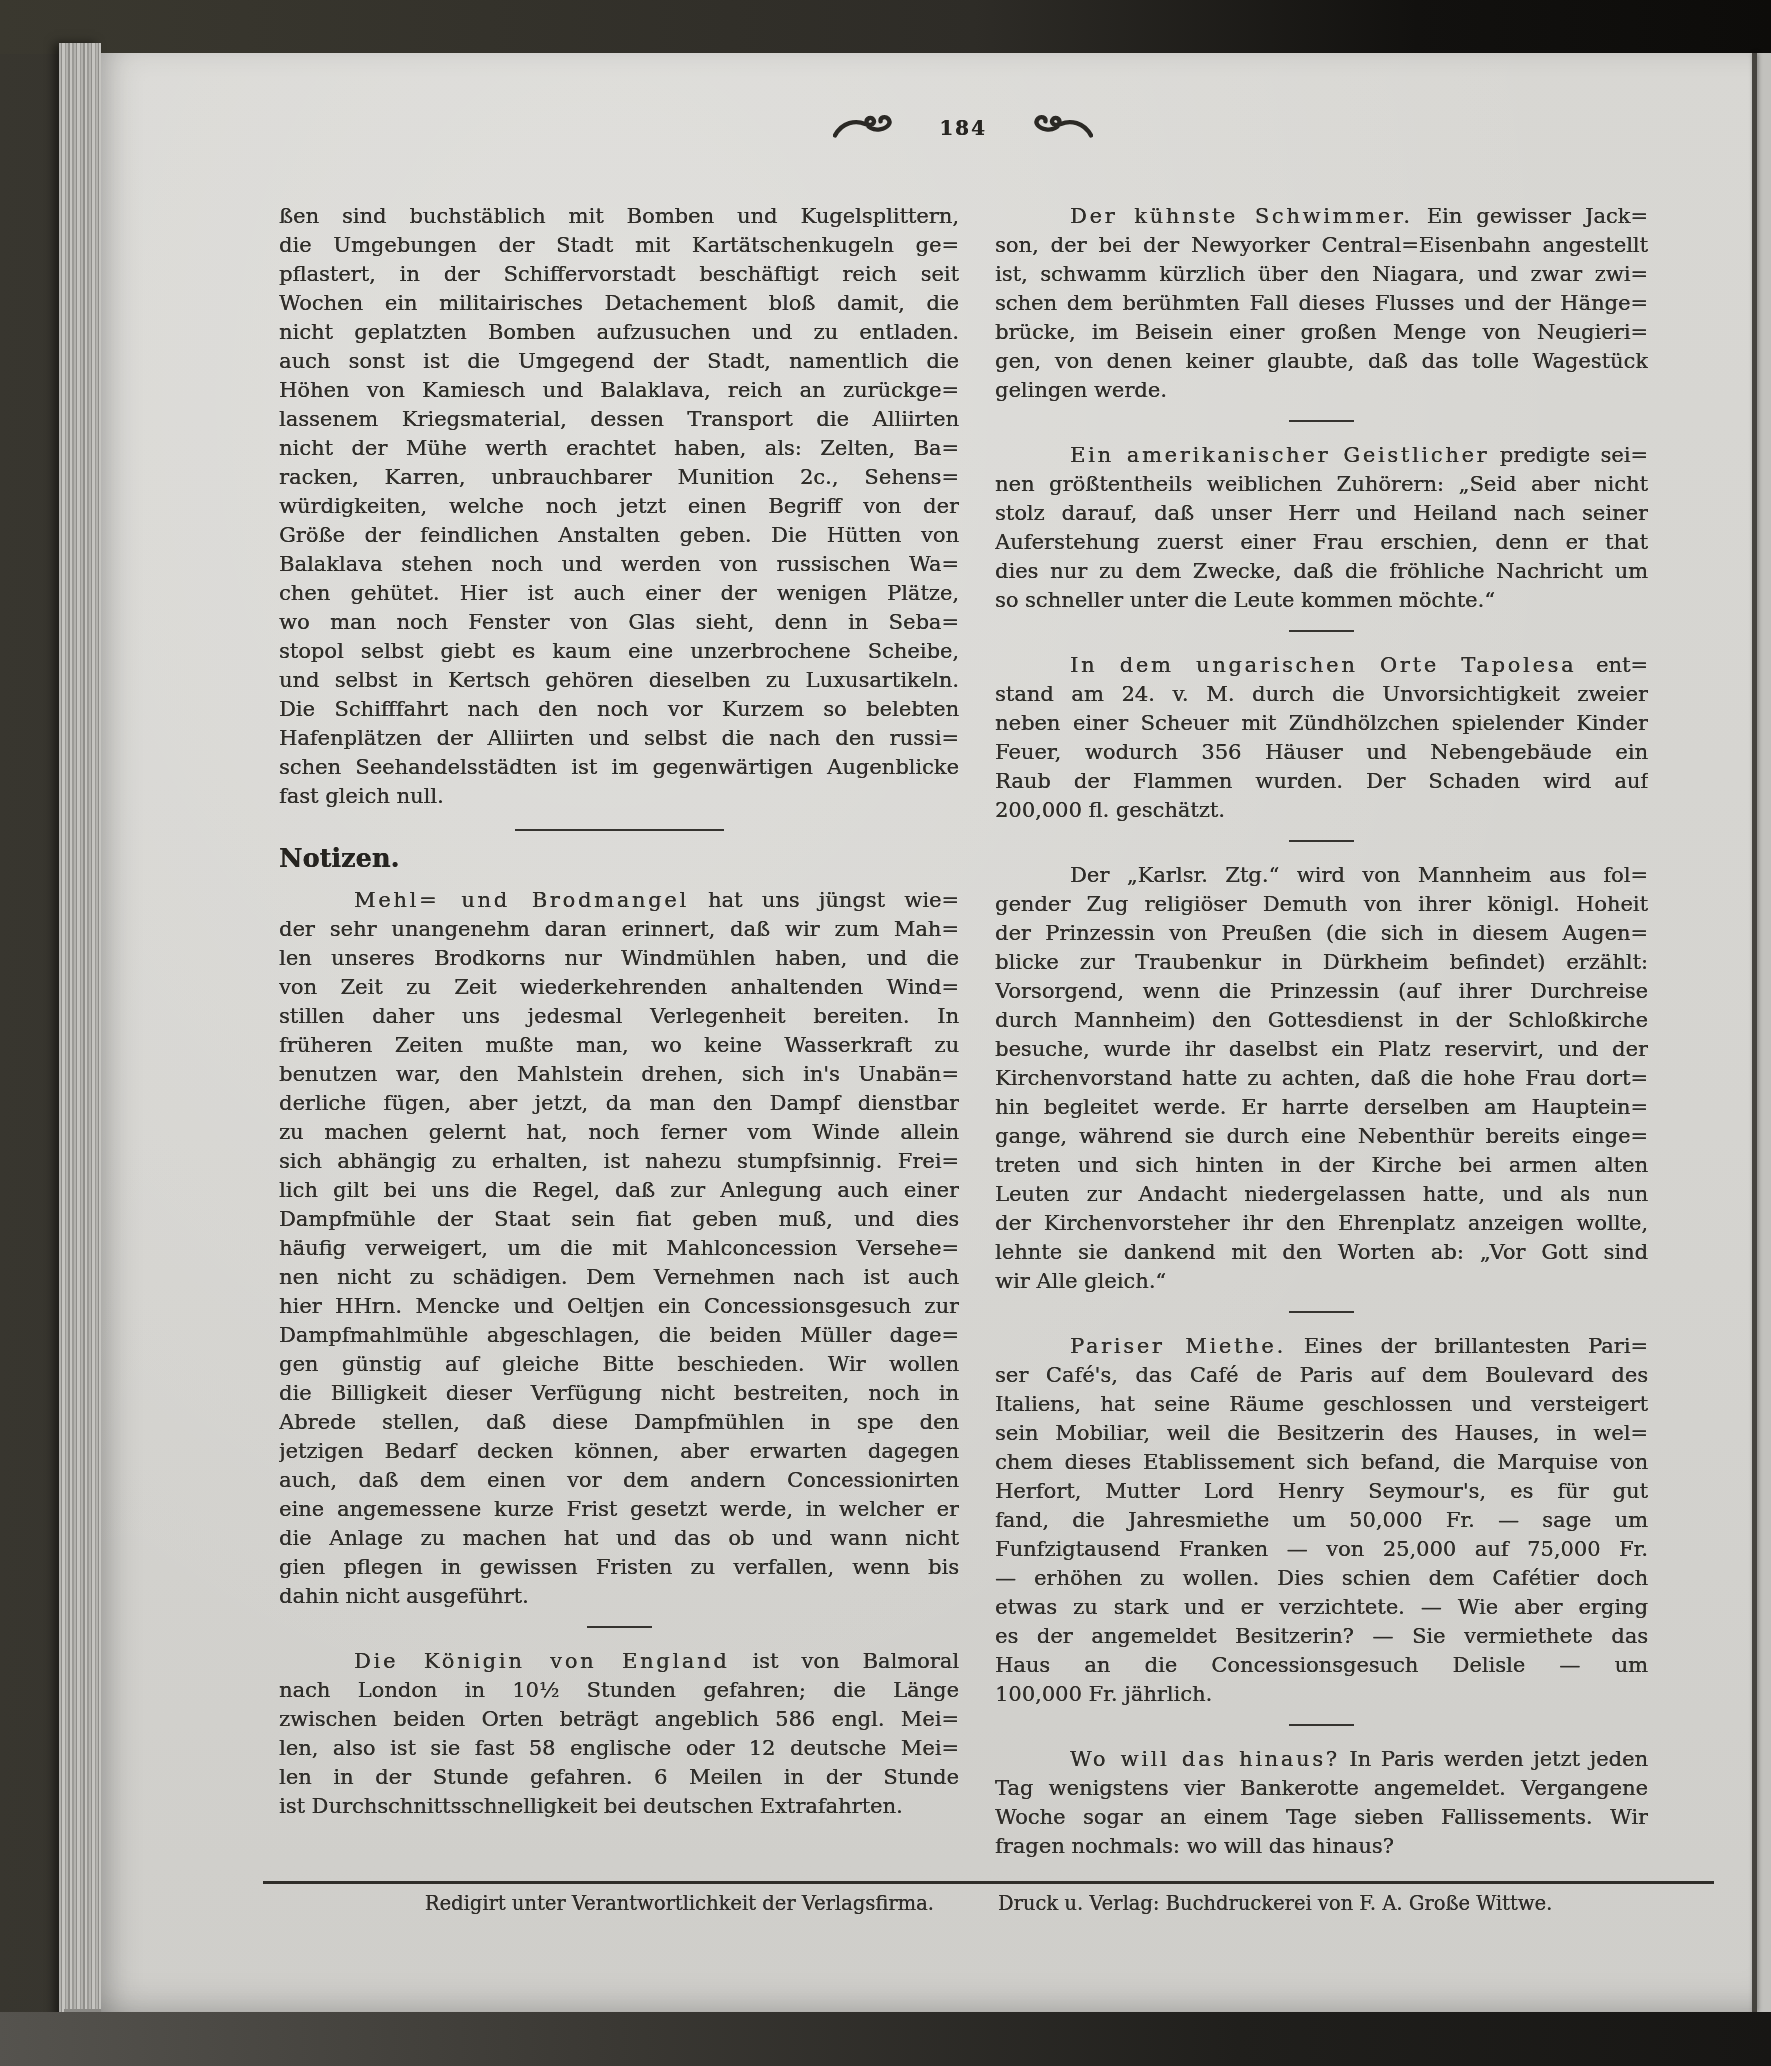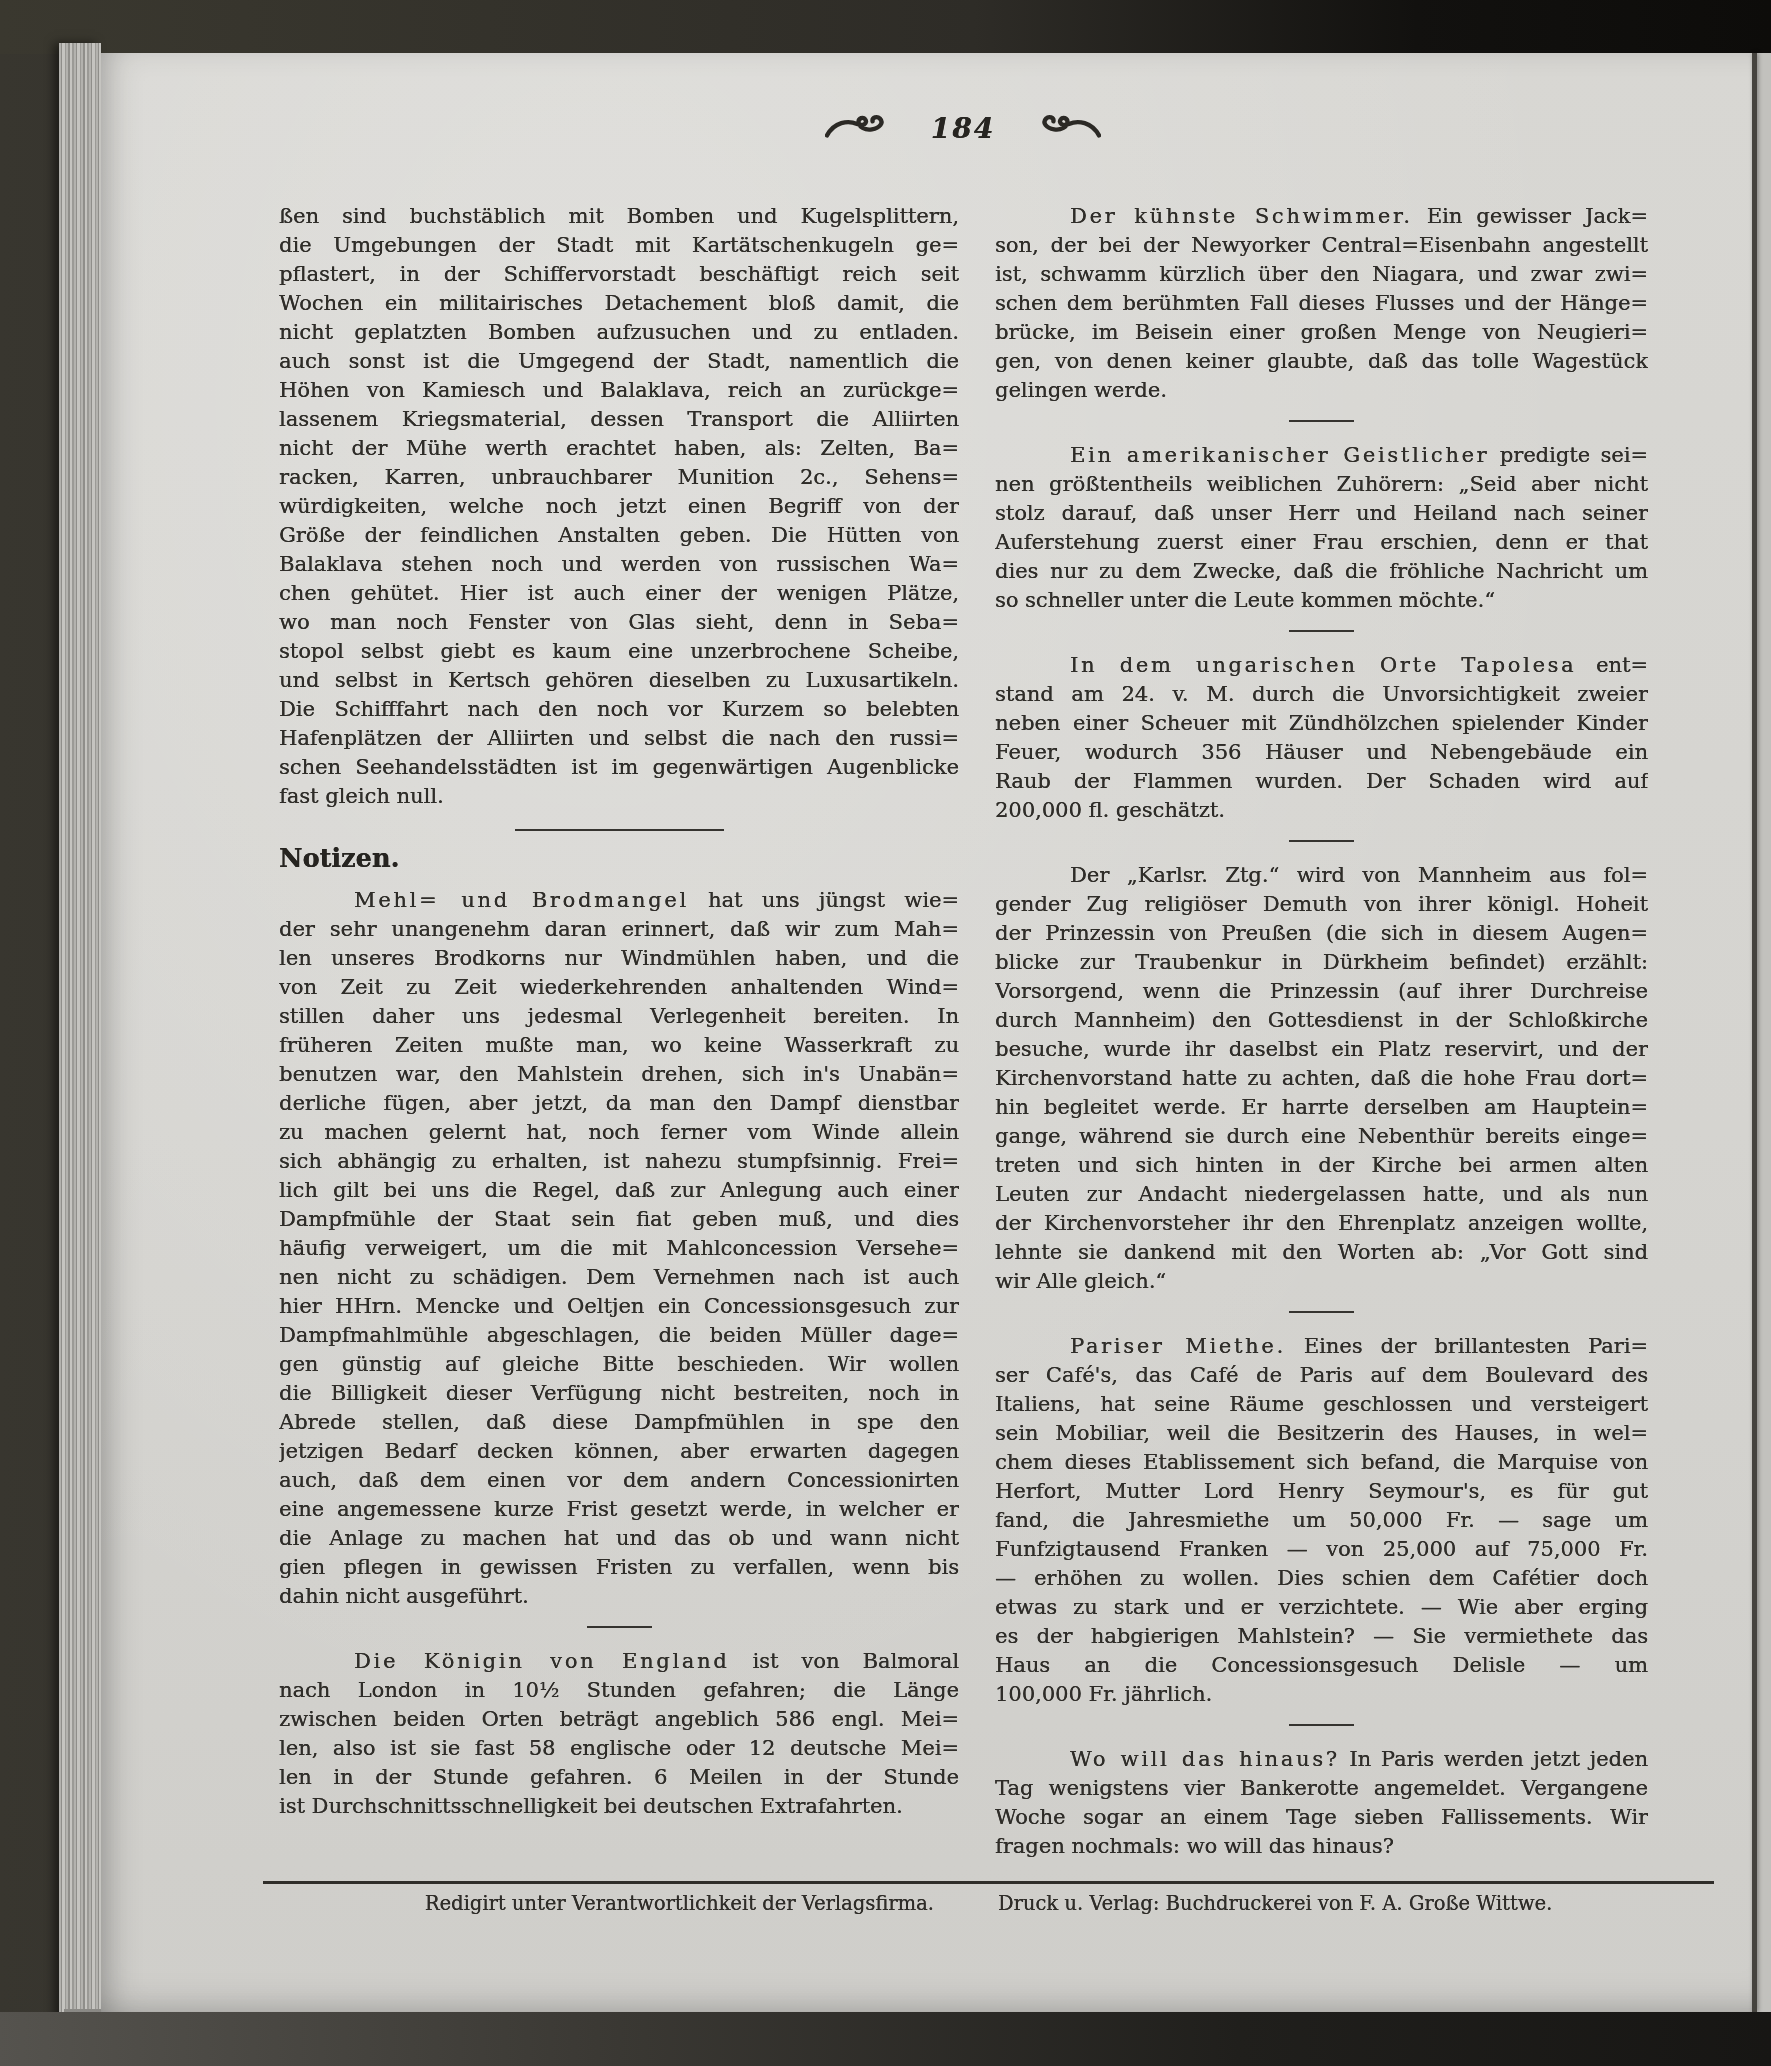--- a/index.html
+++ b/index.html
@@ -22,22 +22,22 @@
     background:linear-gradient(180deg,#d8d7d3 0%,#d5d4d0 55%,#cfceca 100%);
     box-shadow:inset 19px 0 37px -16px rgba(0,0,0,.30), inset 0 -20px 40px -20px rgba(0,0,0,.18);
   }
   .page::before{content:"";position:absolute;inset:0;
     background:radial-gradient(ellipse at 30% 18%,rgba(255,255,255,.22),rgba(255,255,255,0) 60%);}
   .spine-shadow{position:absolute;left:1651px;top:0;width:5.4px;height:1959px;
     background:#45433e;box-shadow:1.3px 0 4px rgba(0,0,0,.35);}
   .spine-right{position:absolute;left:1656px;top:0;width:14px;height:1959px;background:#c2c1bd;}
   .header{position:absolute;left:178px;top:51px;width:1368px;height:48px;
     display:flex;align-items:center;justify-content:center;gap:39px;color:#2b2925;}
-  .page-number{font-size:28px;font-weight:bold;letter-spacing:2px;color:#272521;
-    text-shadow:0.3px 0 0 #272521;font-style:italic;}
+  .page-number{font-size:20px;font-weight:bold;letter-spacing:2px;color:#272521;
+    text-shadow:0.3px 0 0 #272521;}
   .flourish{display:block;}
   .flourish.mirror{transform:scaleX(-1);}
   .column{position:absolute;color:#2f2d29;font-size:21px;text-shadow:0.2px 0 0 #2f2d29;}
   .col-left{left:178px;top:149px;width:680px;}
   .col-right{left:894px;top:149px;width:653px;}
   .para{margin:0;}
   .line{
     line-height:29px;white-space:nowrap;overflow:hidden;
     text-align:justify;text-align-last:justify;text-justify:inter-word;
   }
@@ -189,21 +189,21 @@
         <div class="line ind"><span class="sp">Pariser Miethe.</span> Eines der brillantesten Pari=</div>
         <div class="line">ser Café's, das Café de Paris auf dem Boulevard des</div>
         <div class="line">Italiens, hat seine Räume geschlossen und versteigert</div>
         <div class="line">sein Mobiliar, weil die Besitzerin des Hauses, in wel=</div>
         <div class="line">chem dieses Etablissement sich befand, die Marquise von</div>
         <div class="line">Herfort, Mutter Lord Henry Seymour's, es für gut</div>
         <div class="line">fand, die Jahresmiethe um 50,000 Fr. — sage um</div>
         <div class="line">Funfzigtausend Franken — von 25,000 auf 75,000 Fr.</div>
         <div class="line">— erhöhen zu wollen. Dies schien dem Cafétier doch</div>
         <div class="line">etwas zu stark und er verzichtete. — Wie aber erging</div>
-        <div class="line">es der habgierigen Mahlstein? — Sie vermiethete das</div>
+        <div class="line">es der angemeldet Besitzerin? — Sie vermiethete das</div>
         <div class="line">Haus an die Concessionsgesuch Delisle — um</div>
         <div class="line last">100,000 Fr. jährlich.</div>
       </div>
       <div class="divider short"></div>
       <div class="para">
         <div class="line ind"><span class="sp">Wo will das hinaus?</span> In Paris werden jetzt jeden</div>
         <div class="line">Tag wenigstens vier Bankerotte angemeldet. Vergangene</div>
         <div class="line">Woche sogar an einem Tage sieben Fallissements. Wir</div>
         <div class="line last">fragen nochmals: wo will das hinaus?</div>
       </div>

